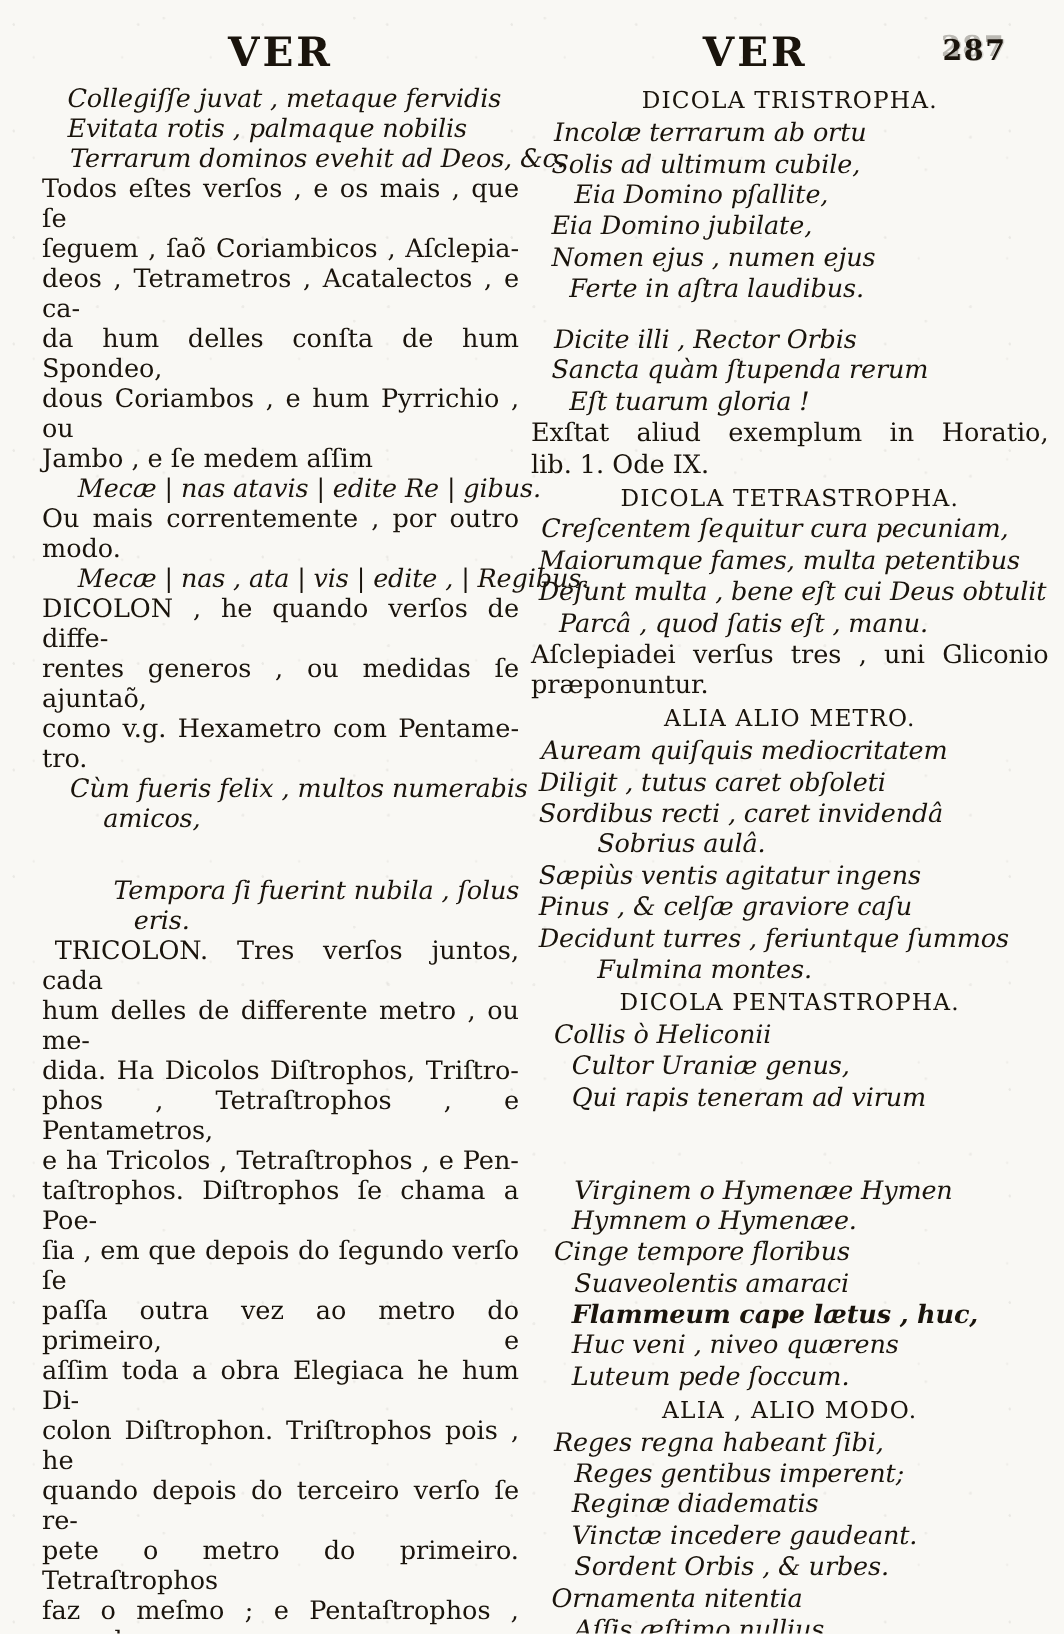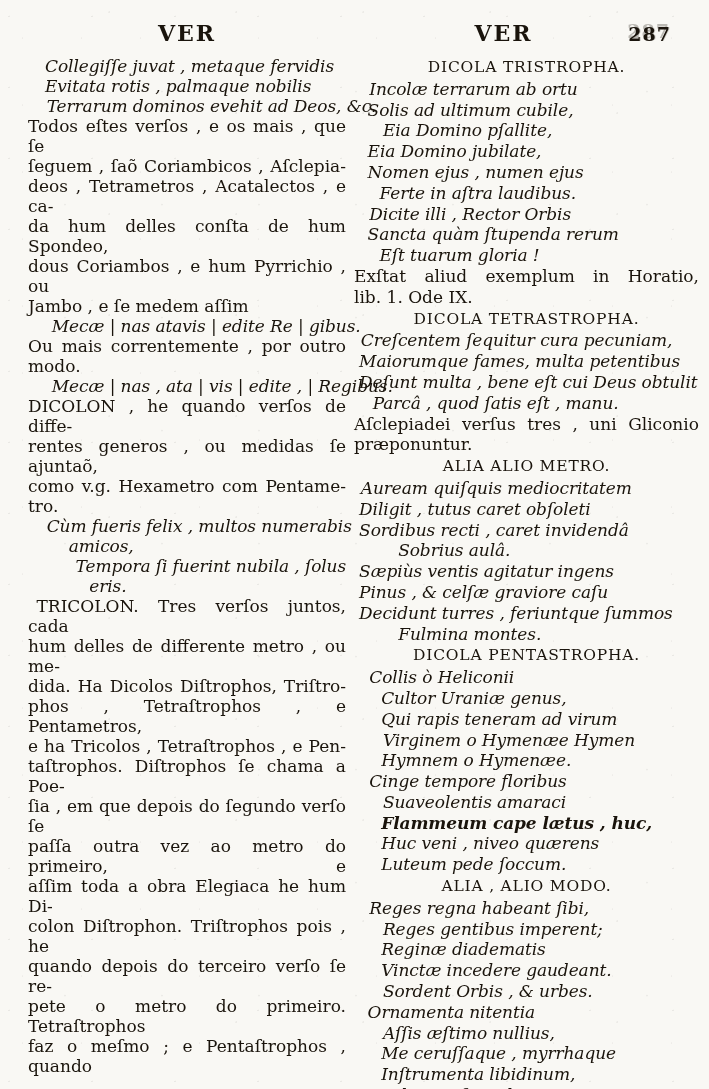--- a/index.html
+++ b/index.html
@@ -26,21 +26,21 @@
       radial-gradient(circle at 38% 57%, rgba(40,32,20,.05) 0 .6px, transparent 1px),
       radial-gradient(circle at 86% 12%, rgba(40,32,20,.06) 0 .7px, transparent 1.1px);
     background-size:83px 71px, 97px 113px, 59px 67px, 127px 101px;
   }
   .page{padding:20px 0 0 28px;position:relative;}
 
   .header{display:flex;align-items:flex-start;height:36px;}
   .h-left{width:318px;text-align:center;}
   .h-right{flex:1;text-align:center;position:relative;}
   .running-title{
-    font-size:22px;letter-spacing:2px;font-weight:bold;
+    font-size:27px;letter-spacing:2px;font-weight:bold;
     display:inline-block;
   }
   .h-right .running-title{position:relative;left:-24px;}
   .page-number{
     position:absolute;right:38px;top:3px;
     font-size:19px;font-weight:bold;letter-spacing:1px;
     text-shadow:-1px -3px 0 rgba(30,22,12,.28), 1px 0 0 rgba(30,22,12,.18);
   }
 
   .columns{display:flex;gap:8px;align-items:flex-start;}
@@ -111,21 +111,21 @@
         </div>
         <div class="prose">
           <div class="pline">DICOLON , he quando verſos de diffe-</div>
           <div class="pline">rentes generos , ou medidas ſe ajuntaõ,</div>
           <div class="pline">como v.g. Hexametro com Pentame-</div>
           <div class="pline last">tro.</div>
         </div>
         <div class="stanza">
           <div class="vline" style="padding-left: 1.1em;">Cùm fueris felix , multos numerabis</div>
           <div class="vline" style="padding-left: 2.4em;">amicos,</div>
-          <div class="vline" style="padding-left: 2.8em;">Tempora ſi fuerint nubila , ſolus</div>
+          <div class="vline" style="padding-left: 2.8em; margin-top: 28px;">Tempora ſi fuerint nubila , ſolus</div>
           <div class="vline" style="padding-left: 3.6em;">eris.</div>
         </div>
         <div class="prose">
           <div class="pline" style="text-indent: 0.5em;">TRICOLON. Tres verſos juntos, cada</div>
           <div class="pline">hum delles de differente metro , ou me-</div>
           <div class="pline">dida. Ha Dicolos Diſtrophos, Triſtro-</div>
           <div class="pline">phos , Tetraſtrophos , e Pentametros,</div>
           <div class="pline">e ha Tricolos , Tetraſtrophos , e Pen-</div>
           <div class="pline">taſtrophos. Diſtrophos ſe chama a Poe-</div>
           <div class="pline">ſia , em que depois do ſegundo verſo ſe</div>
@@ -139,21 +139,21 @@
       </div>
     <div class="col col-right">
     <div class="heading">DICOLA TRISTROPHA.</div>
         <div class="stanza">
           <div class="vline" style="padding-left: 0.9em;">Incolæ terrarum ab ortu</div>
           <div class="vline" style="padding-left: 0.8em;">Solis ad ultimum cubile,</div>
           <div class="vline" style="padding-left: 1.7em;">Eia Domino pſallite,</div>
           <div class="vline" style="padding-left: 0.8em;">Eia Domino jubilate,</div>
           <div class="vline" style="padding-left: 0.8em;">Nomen ejus , numen ejus</div>
           <div class="vline" style="padding-left: 1.5em;">Ferte in aſtra laudibus.</div>
-          <div class="vline" style="padding-left: 0.9em;">Dicite illi , Rector Orbis</div>
+          <div class="vline" style="padding-left: 0.9em; margin-top: 13px;">Dicite illi , Rector Orbis</div>
           <div class="vline" style="padding-left: 0.8em;">Sancta quàm ſtupenda rerum</div>
           <div class="vline" style="padding-left: 1.5em;">Eſt tuarum gloria !</div>
         </div>
         <div class="prose">
           <div class="pline">Exſtat aliud exemplum in Horatio,</div>
           <div class="pline last">lib. 1. Ode IX.</div>
         </div>
         <div class="heading">DICOLA TETRASTROPHA.</div>
         <div class="stanza">
           <div class="vline" style="padding-left: 0.4em;">Creſcentem ſequitur cura pecuniam,</div>
@@ -174,21 +174,21 @@
           <div class="vline" style="padding-left: 0.3em;">Sæpiùs ventis agitatur ingens</div>
           <div class="vline" style="padding-left: 0.3em;">Pinus , &amp; celſæ graviore caſu</div>
           <div class="vline" style="padding-left: 0.3em;">Decidunt turres , feriuntque ſummos</div>
           <div class="vline" style="padding-left: 2.6em;">Fulmina montes.</div>
         </div>
         <div class="heading">DICOLA PENTASTROPHA.</div>
         <div class="stanza">
           <div class="vline" style="padding-left: 0.9em;">Collis ò Heliconii</div>
           <div class="vline" style="padding-left: 1.6em;">Cultor Uraniæ genus,</div>
           <div class="vline" style="padding-left: 1.6em;">Qui rapis teneram ad virum</div>
-          <div class="vline" style="padding-left: 1.7em;">Virginem o Hymenæe Hymen</div>
+          <div class="vline" style="padding-left: 1.7em; margin-top: 41px;">Virginem o Hymenæe Hymen</div>
           <div class="vline" style="padding-left: 1.6em;">Hymnem o Hymenæe.</div>
           <div class="vline" style="padding-left: 0.9em;">Cinge tempore floribus</div>
           <div class="vline" style="padding-left: 1.7em;">Suaveolentis amaraci</div>
           <div class="vline" style="padding-left: 1.6em; font-weight: bold;">Flammeum cape lætus , huc,</div>
           <div class="vline" style="padding-left: 1.6em;">Huc veni , niveo quærens</div>
           <div class="vline" style="padding-left: 1.6em;">Luteum pede ſoccum.</div>
         </div>
         <div class="heading">ALIA , ALIO MODO.</div>
         <div class="stanza">
           <div class="vline" style="padding-left: 0.9em;">Reges regna habeant ſibi,</div>

